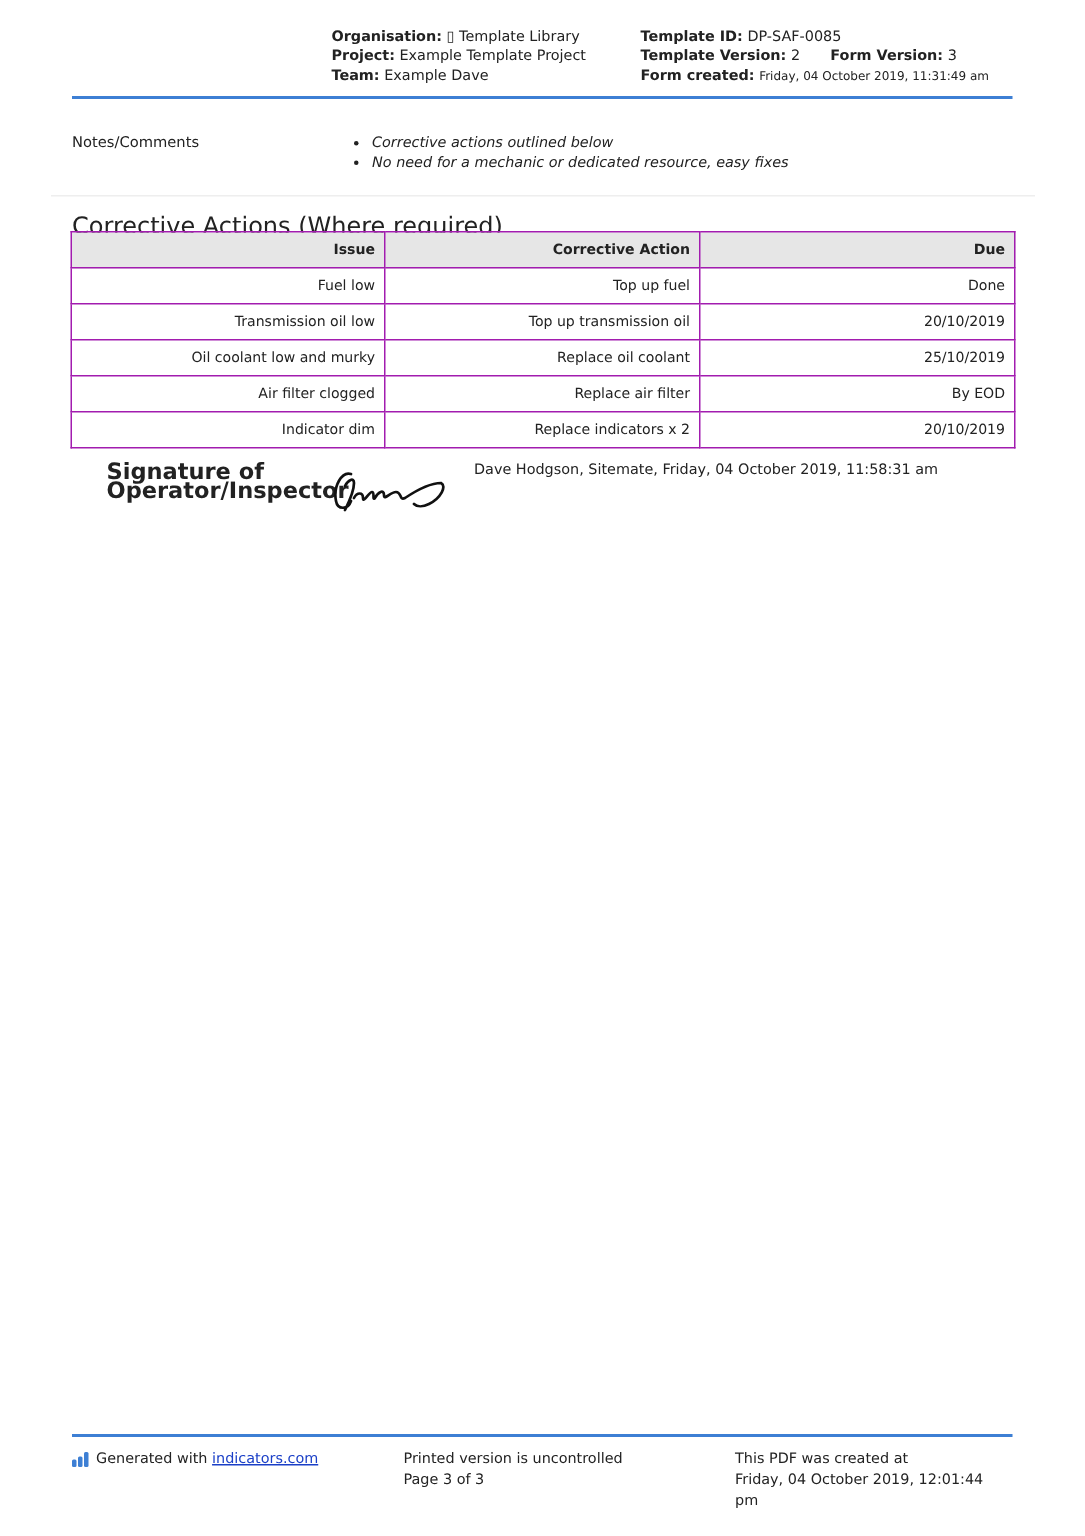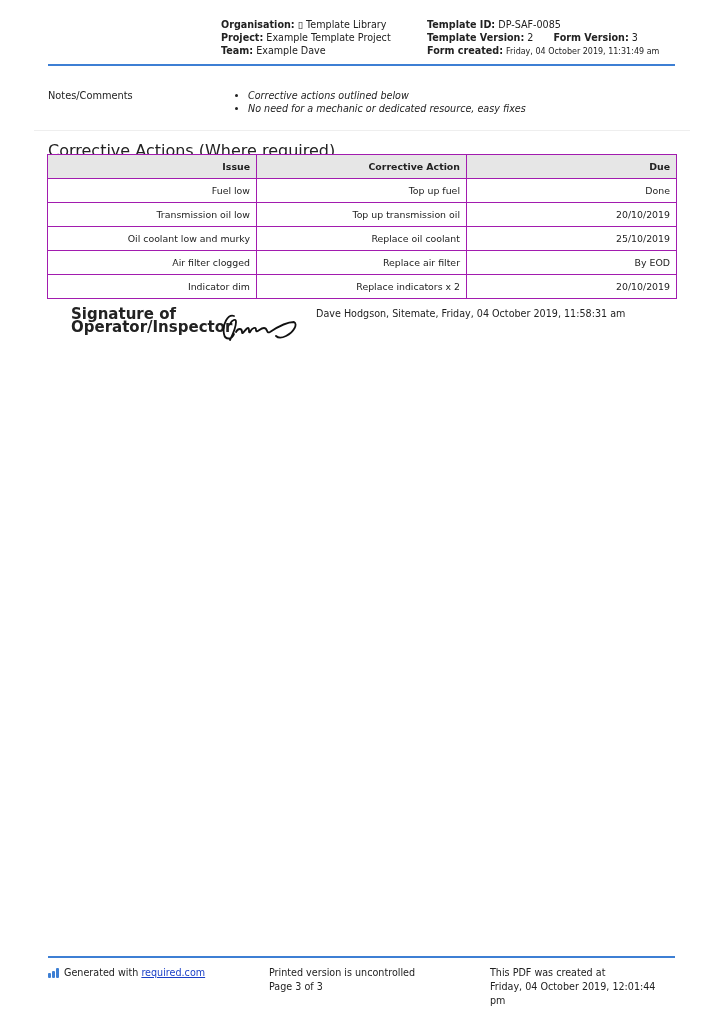--- a/index.html
+++ b/index.html
@@ -159,21 +159,21 @@
 <div class="sig-text">Dave Hodgson, Sitemate, Friday, 04 October 2019, 11:58:31 am</div>
 
 <div class="footer-rule"></div>
 <div class="footer">
   <div class="f1">
     <span class="bars">
       <span style="height:5px"></span>
         <span style="height:7px"></span>
         <span style="height:10px"></span>
     </span>
-    <span>Generated with</span>&nbsp;<a class="link">required.com</a>
+    <span>Generated with</span>&nbsp;<a class="link">indicators.com</a>
   </div>
   <div class="f2">
     <div>Printed version is uncontrolled</div>
     <div>Page 3 of 3</div>
   </div>
   <div class="f3">
     <div>This PDF was created at</div>
     <div>Friday, 04 October 2019, 12:01:44</div>
     <div>pm</div>
   </div>

